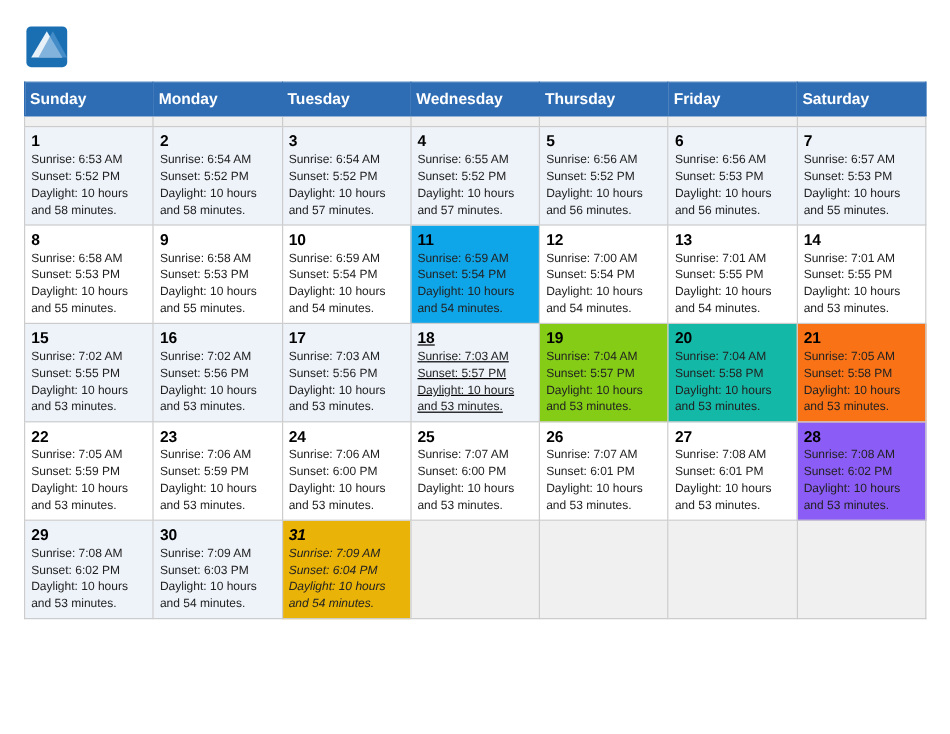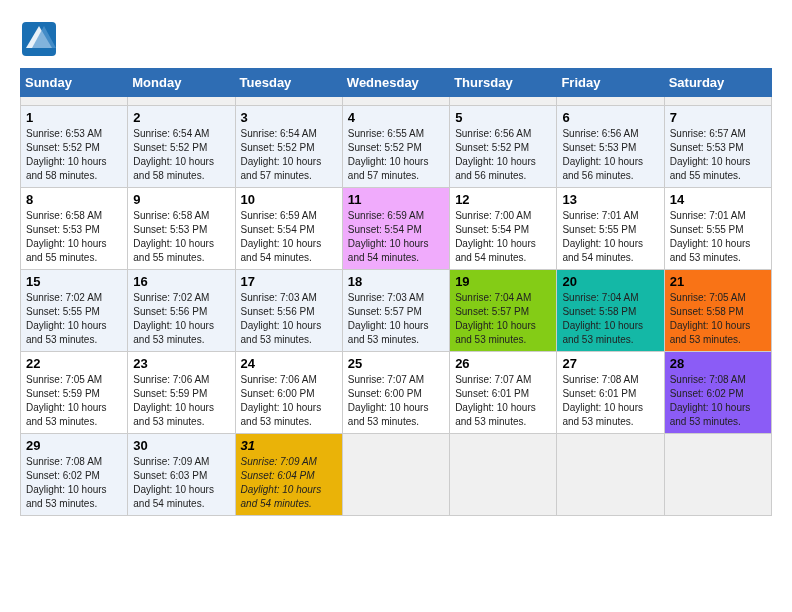--- a/index.html
+++ b/index.html
@@ -163,21 +163,21 @@
           <div class="day-info">Sunrise: 6:58 AM<br>Sunset: 5:53 PM<br>Daylight: 10 hours and 55 minutes.</div>
         </td>
         <td style="background: rgb(255, 255, 255);">
           <span class="day-num">9</span>
           <div class="day-info">Sunrise: 6:58 AM<br>Sunset: 5:53 PM<br>Daylight: 10 hours and 55 minutes.</div>
         </td>
         <td style="background: rgb(255, 255, 255);">
           <span class="day-num">10</span>
           <div class="day-info">Sunrise: 6:59 AM<br>Sunset: 5:54 PM<br>Daylight: 10 hours and 54 minutes.</div>
         </td>
-        <td style="background: #f0abfc; margin-top: 47px;">
+        <td style="background: #0ea5e9; margin-top: 47px;">
           <span class="day-num">11</span>
           <div class="day-info">Sunrise: 6:59 AM<br>Sunset: 5:54 PM<br>Daylight: 10 hours and 54 minutes.</div>
         </td>
         <td style="background: rgb(255, 255, 255);">
           <span class="day-num">12</span>
           <div class="day-info">Sunrise: 7:00 AM<br>Sunset: 5:54 PM<br>Daylight: 10 hours and 54 minutes.</div>
         </td>
         <td style="background: rgb(255, 255, 255);">
           <span class="day-num">13</span>
           <div class="day-info">Sunrise: 7:01 AM<br>Sunset: 5:55 PM<br>Daylight: 10 hours and 54 minutes.</div>
@@ -193,21 +193,21 @@
           <div class="day-info">Sunrise: 7:02 AM<br>Sunset: 5:55 PM<br>Daylight: 10 hours and 53 minutes.</div>
         </td>
         <td style="background: rgb(238, 243, 250); margin-top: 33px;">
           <span class="day-num">16</span>
           <div class="day-info">Sunrise: 7:02 AM<br>Sunset: 5:56 PM<br>Daylight: 10 hours and 53 minutes.</div>
         </td>
         <td style="background: rgb(238, 243, 250);">
           <span class="day-num">17</span>
           <div class="day-info">Sunrise: 7:03 AM<br>Sunset: 5:56 PM<br>Daylight: 10 hours and 53 minutes.</div>
         </td>
-        <td style="background: rgb(238, 243, 250);">
+        <td style="background: rgb(238, 243, 250); text-decoration: underline;">
           <span class="day-num">18</span>
           <div class="day-info">Sunrise: 7:03 AM<br>Sunset: 5:57 PM<br>Daylight: 10 hours and 53 minutes.</div>
         </td>
         <td style="background: #84cc16;">
           <span class="day-num">19</span>
           <div class="day-info">Sunrise: 7:04 AM<br>Sunset: 5:57 PM<br>Daylight: 10 hours and 53 minutes.</div>
         </td>
         <td style="background: #14b8a6;">
           <span class="day-num">20</span>
           <div class="day-info">Sunrise: 7:04 AM<br>Sunset: 5:58 PM<br>Daylight: 10 hours and 53 minutes.</div>

